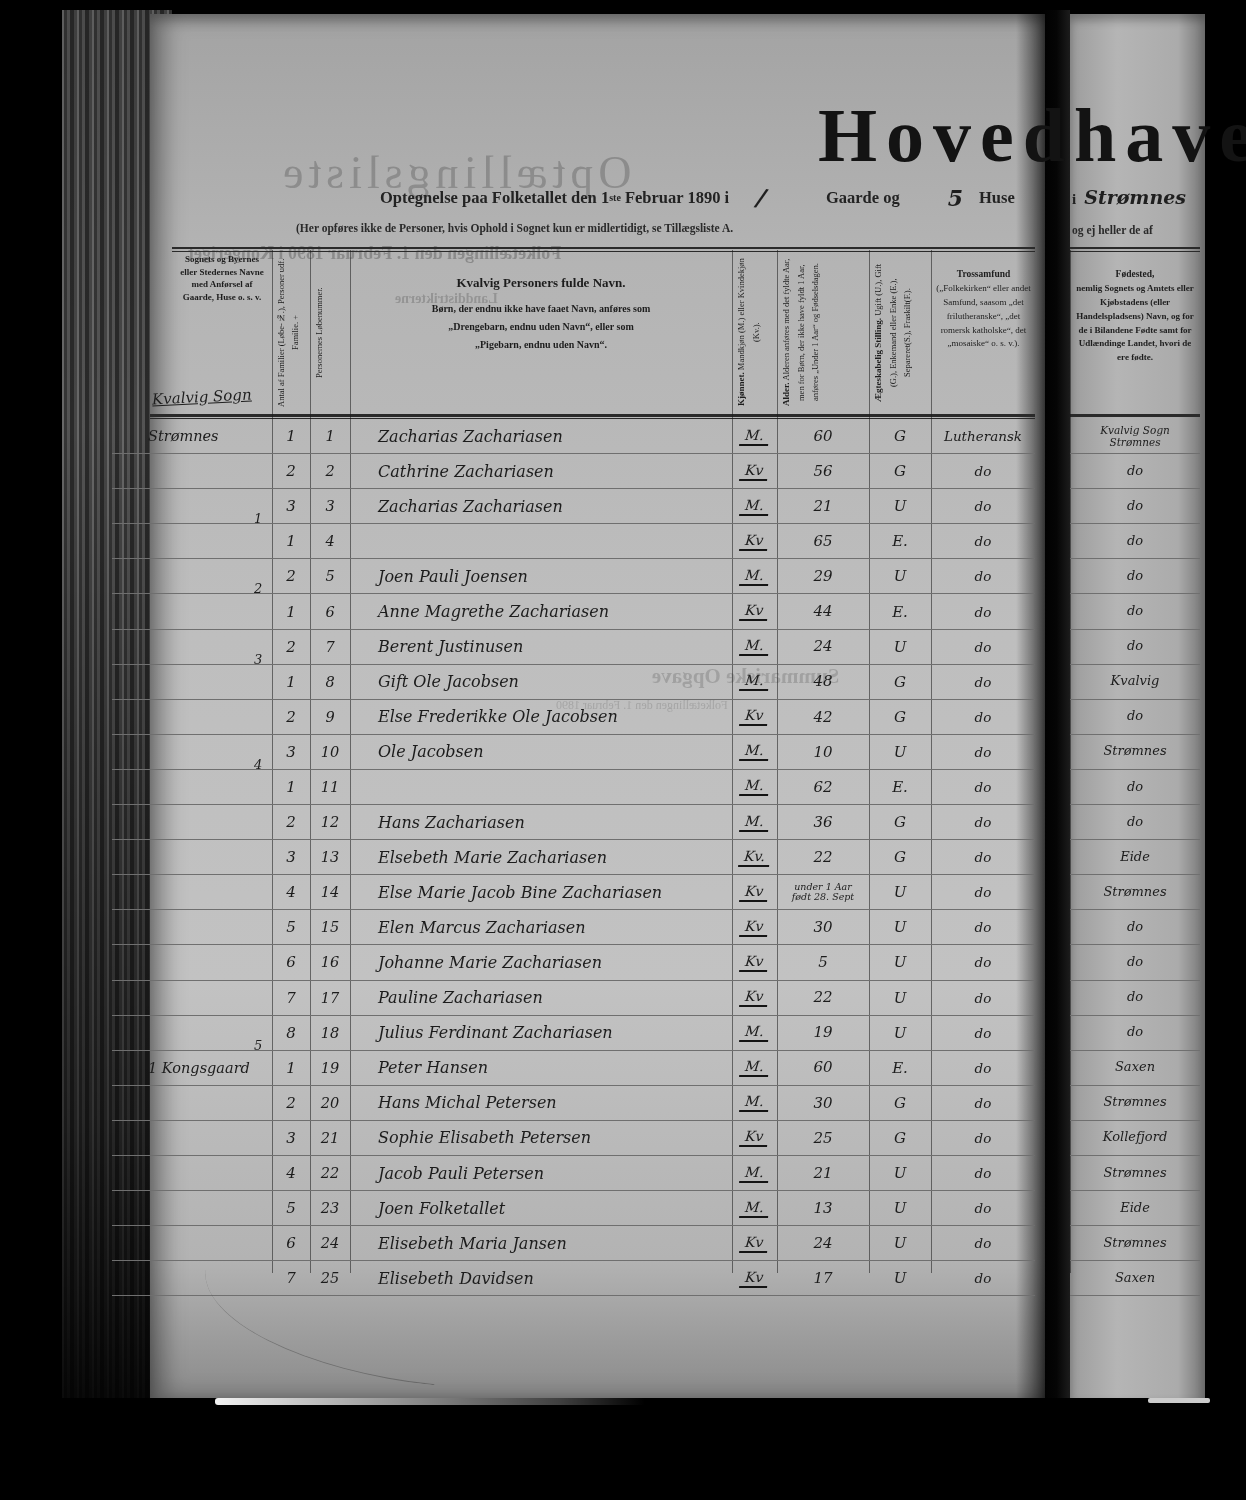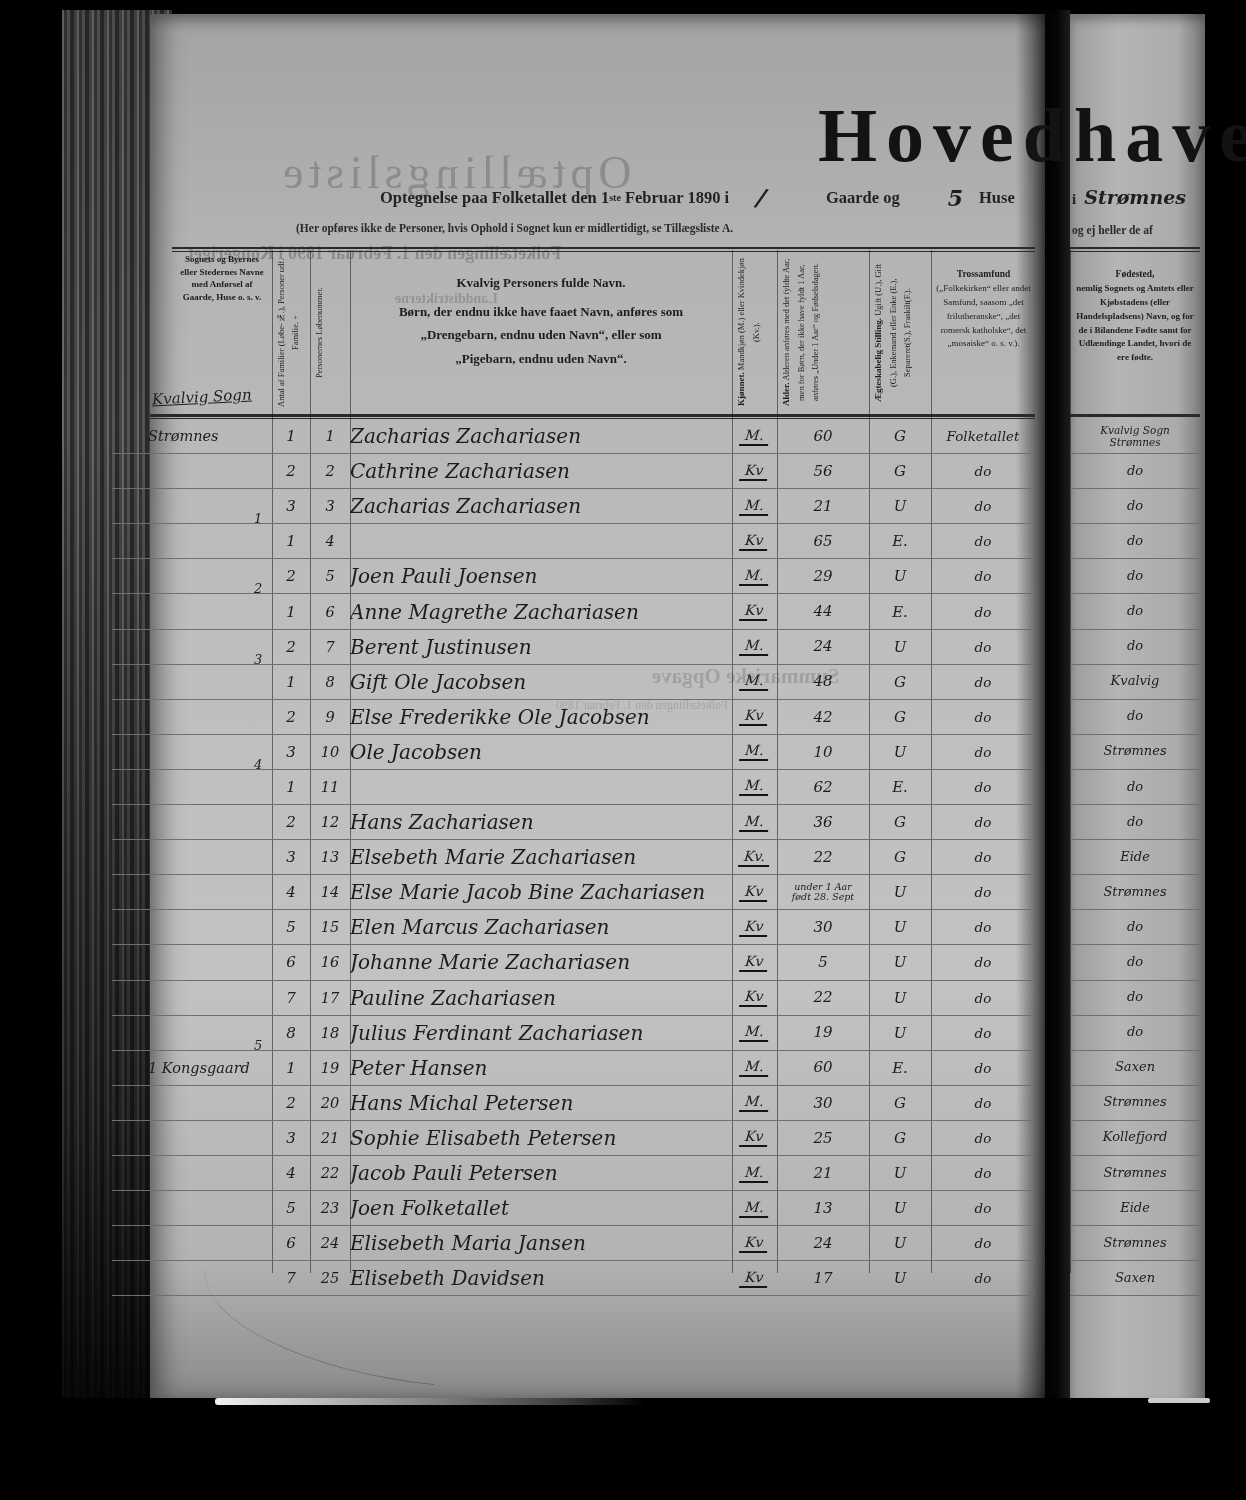--- a/index.html
+++ b/index.html
@@ -48,35 +48,35 @@
   .hline{position:absolute;background:#2a2a2a;}
   .vline{position:absolute;width:1px;background:rgba(25,25,25,.55);}
   
   .hcell{position:absolute;top:253px;height:161px;color:#1d1d1d;}
   .hcell .small{font-size:9px;line-height:1.4;font-weight:bold;text-align:center;}
   .vhead{writing-mode:vertical-rl;transform:rotate(180deg);font-size:8.5px;line-height:1.65;
          height:155px;padding:2px 1px;text-align:center;color:#1d1d1d;}
   .vhead b{font-size:9px;}
   .navn-head{text-align:center;}
   .navn-head .lead{font-weight:bold;font-size:13px;margin-top:22px;}
-  .navn-head .sub{font-size:13px;font-weight:bold;margin-top:9px;line-height:1.8;}
+  .navn-head .sub{font-size:10px;font-weight:bold;margin-top:9px;line-height:1.8;}
   .tros-head,.foed-head{text-align:center;font-size:9.5px;font-weight:bold;line-height:1.55;padding-top:14px;}
   .hw-parish{position:absolute;left:152px;top:388px;font-size:15px;text-decoration:underline;
     transform:rotate(-3deg);white-space:nowrap;}
   
   .rows{position:absolute;left:112px;top:419px;width:923px;}
   .row{position:relative;height:34.1px;border-bottom:1px solid #6f6f6f;}
   .cell{position:absolute;top:0;height:100%;display:flex;align-items:center;justify-content:center;
     font-family:"DejaVu Serif",serif;font-style:italic;color:#1c1c1c;}
   .c-place{left:36px;width:150px;justify-content:flex-start;font-size:14.5px;white-space:nowrap;}
   .c-fmark{position:absolute;left:142px;top:-13px;font-family:"DejaVu Serif",serif;font-style:italic;
     font-size:13px;color:#1c1c1c;}
   .c-fam{left:160px;width:38px;font-size:15px;}
   .c-num{left:198px;width:40px;font-size:14.5px;}
-  .c-name{left:238px;width:380px;justify-content:flex-start;font-size:20px;white-space:nowrap;overflow:hidden;}
+  .c-name{left:238px;width:380px;justify-content:flex-start;padding-left:28px;font-size:16px;white-space:nowrap;overflow:hidden;}
   .c-sex{left:620px;width:45px;font-size:14px;}
   .c-sex .u{border-bottom:2.5px solid #141414;padding:0 5px 1px;transform:skewX(-6deg);}
   .c-age{left:665px;width:92px;font-size:15px;flex-direction:column;line-height:1.1;}
   .c-age .a2:not(:empty){font-size:9.5px;} .c-age:has(.a2:not(:empty)) .a1{font-size:9.5px;}
   .c-civil{left:757px;width:62px;font-size:15px;}
   .c-faith{left:819px;width:104px;font-size:13.5px;}
   .born-col{position:absolute;left:1070px;top:419px;width:130px;}
   .born-row{position:relative;height:34.1px;border-bottom:1px solid #6f6f6f;display:flex;flex-direction:column;
     align-items:center;justify-content:center;font-family:"DejaVu Serif",serif;font-style:italic;
     font-size:13px;color:#1c1c1c;line-height:1.15;}
@@ -178,21 +178,21 @@
         <span class="cell c-num">1</span>
         <span class="cell c-name">Zacharias Zachariasen</span>
         <span class="cell c-sex">
           <span class="u">M.</span>
         </span>
         <span class="cell c-age">
           <span class="a1">60</span>
           <span class="a2"></span>
         </span>
         <span class="cell c-civil">G</span>
-        <span class="cell c-faith">Folketallet</span>
+        <span class="cell c-faith">Lutheransk</span>
       </div>
 
       <div class="row">
         <span class="c-fmark"></span>
         <span class="cell c-place hw"></span>
         <span class="cell c-fam">2</span>
         <span class="cell c-num">2</span>
         <span class="cell c-name">Cathrine Zachariasen</span>
         <span class="cell c-sex">
           <span class="u">Kv</span>

